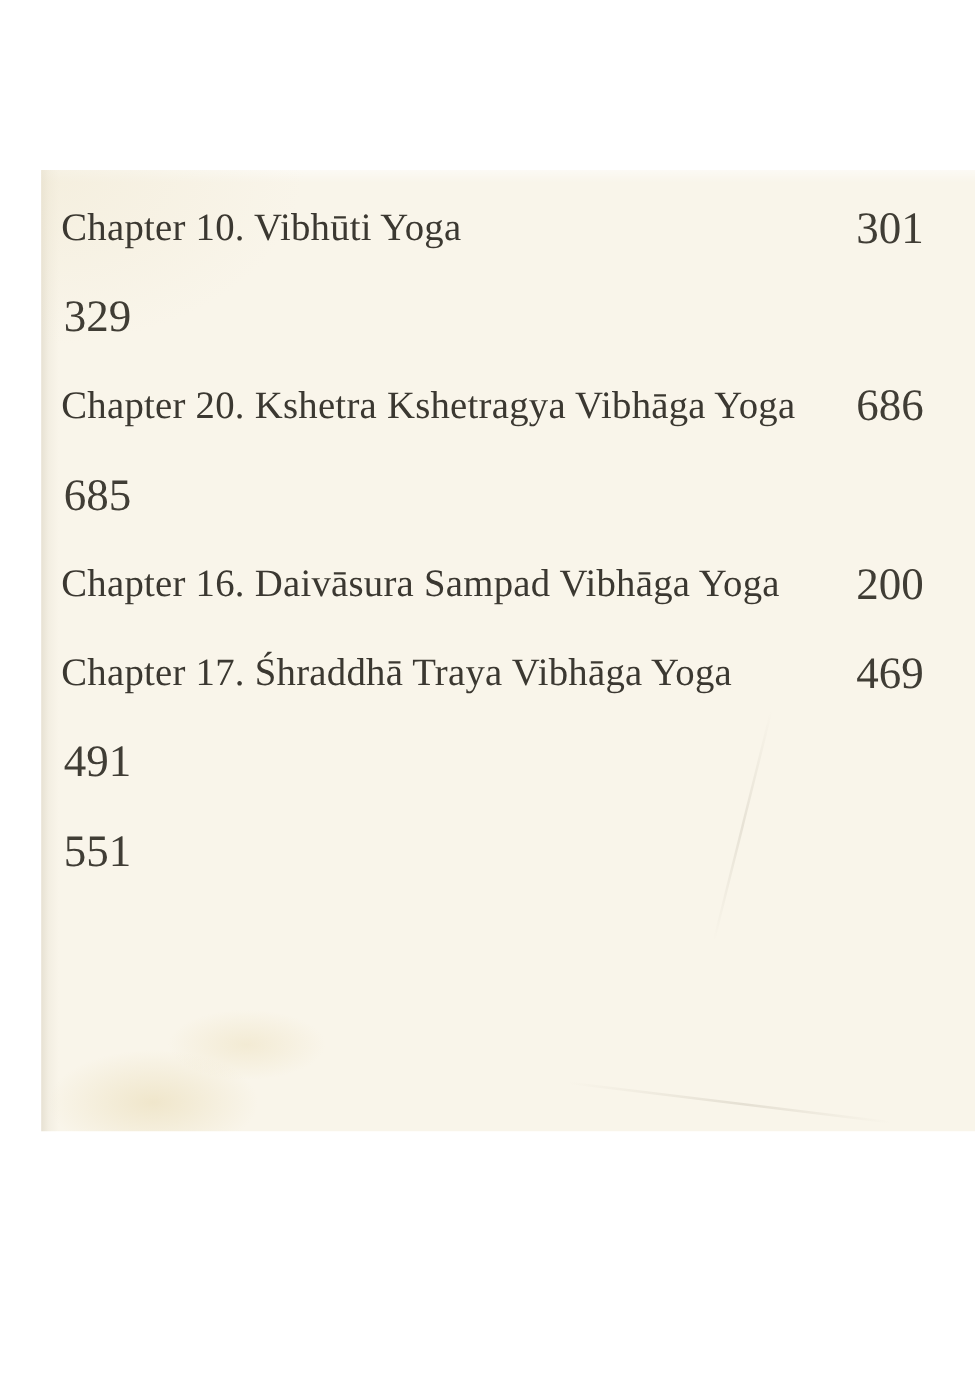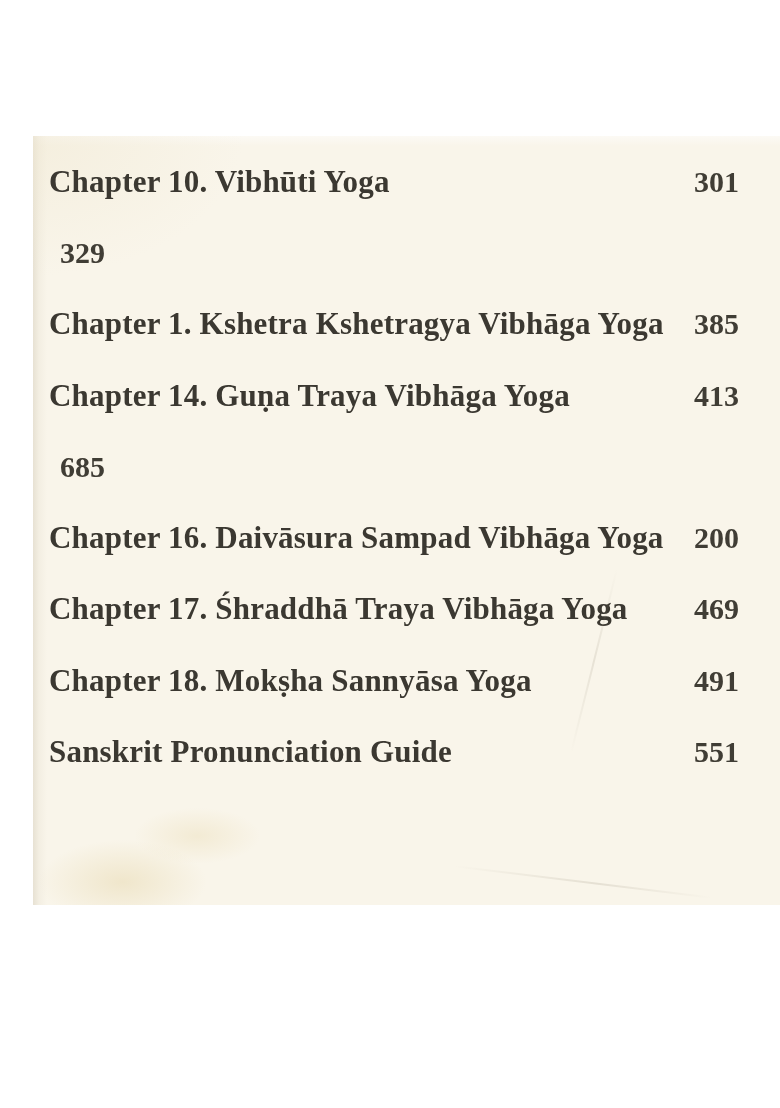--- a/index.html
+++ b/index.html
@@ -21,21 +21,20 @@
     height: 769px;
     box-sizing: border-box;
     padding: 10px 41px 0 16px;
     background-color: #f9f5ea;
     background-image:
       radial-gradient(ellipse 120px 60px at 12% 97%, rgba(232,218,178,0.55), rgba(232,218,178,0) 70%),
       radial-gradient(ellipse 90px 40px at 22% 91%, rgba(235,222,185,0.45), rgba(235,222,185,0) 70%),
       radial-gradient(ellipse 300px 200px at 0% 0%, rgba(240,232,210,0.5), rgba(240,232,210,0) 70%),
       linear-gradient(90deg, rgba(190,180,158,0.30) 0px, rgba(190,180,158,0.10) 6px, rgba(190,180,158,0) 14px),
       linear-gradient(180deg, rgba(255,255,255,0.5) 0px, rgba(255,255,255,0) 10px);
-    font-weight: bold;
   }
 
   
   .crease { position: absolute; pointer-events: none; }
   .crease-1 {
     left: 560px; top: 430px; width: 2px; height: 190px;
     background: linear-gradient(180deg, rgba(150,140,120,0) 0%, rgba(150,140,120,0.18) 50%, rgba(150,140,120,0) 100%);
     transform: rotate(14deg);
   }
   .crease-2 {
@@ -54,21 +53,21 @@
   }
 
   .toc-label {
     font-size: 31px;
     color: #3b3831;
     letter-spacing: 0.2px;
     white-space: nowrap;
   }
 
   .toc-page {
-    font-size: 30px;
+    font-size: 36px;
     color: #403d35;
     text-align: right;
     min-width: 56px;
     white-space: nowrap;
   }
 </style>
 </head>
 <body>
 
 <div class="paper">
@@ -78,50 +77,44 @@
       <span class="toc-label">Chapter 10. Vibhūti Yoga</span>
       <span class="toc-page">301</span>
     </div>
 
     <div class="toc-row">
       <span class="toc-page">329</span>
     </div>
 
 
     <div class="toc-row">
-      <span class="toc-label">Chapter 1. Kshetra Kshetragya Vibhāga Yoga</span>
-      <span class="toc-page">385</span>
+      <span class="toc-label">Chapter 20. Kshetra Kshetragya Vibhāga Yoga</span>
+      <span class="toc-page">686</span>
     </div>
 
-    <div class="toc-row">
-      <span class="toc-label">Chapter 14. Guṇa Traya Vibhāga Yoga</span>
-      <span class="toc-page">413</span>
-    </div>
 
     <div class="toc-row">
       <span class="toc-page">685</span>
     </div>
 
     <div class="toc-row">
       <span class="toc-label">Chapter 16. Daivāsura Sampad Vibhāga Yoga</span>
       <span class="toc-page">200</span>
     </div>
 
     <div class="toc-row">
       <span class="toc-label">Chapter 17. Śhraddhā Traya Vibhāga Yoga</span>
       <span class="toc-page">469</span>
     </div>
 
     <div class="toc-row">
-      <span class="toc-label">Chapter 18. Mokṣha Sannyāsa Yoga</span>
       <span class="toc-page">491</span>
     </div>
 
     <div class="toc-row">
-      <span class="toc-label">Sanskrit Pronunciation Guide</span>
       <span class="toc-page">551</span>
     </div>
 
   </div>
 
   <div class="crease crease-1"></div>
   <div class="crease crease-2"></div>
 </div>
 
 </body></html>

